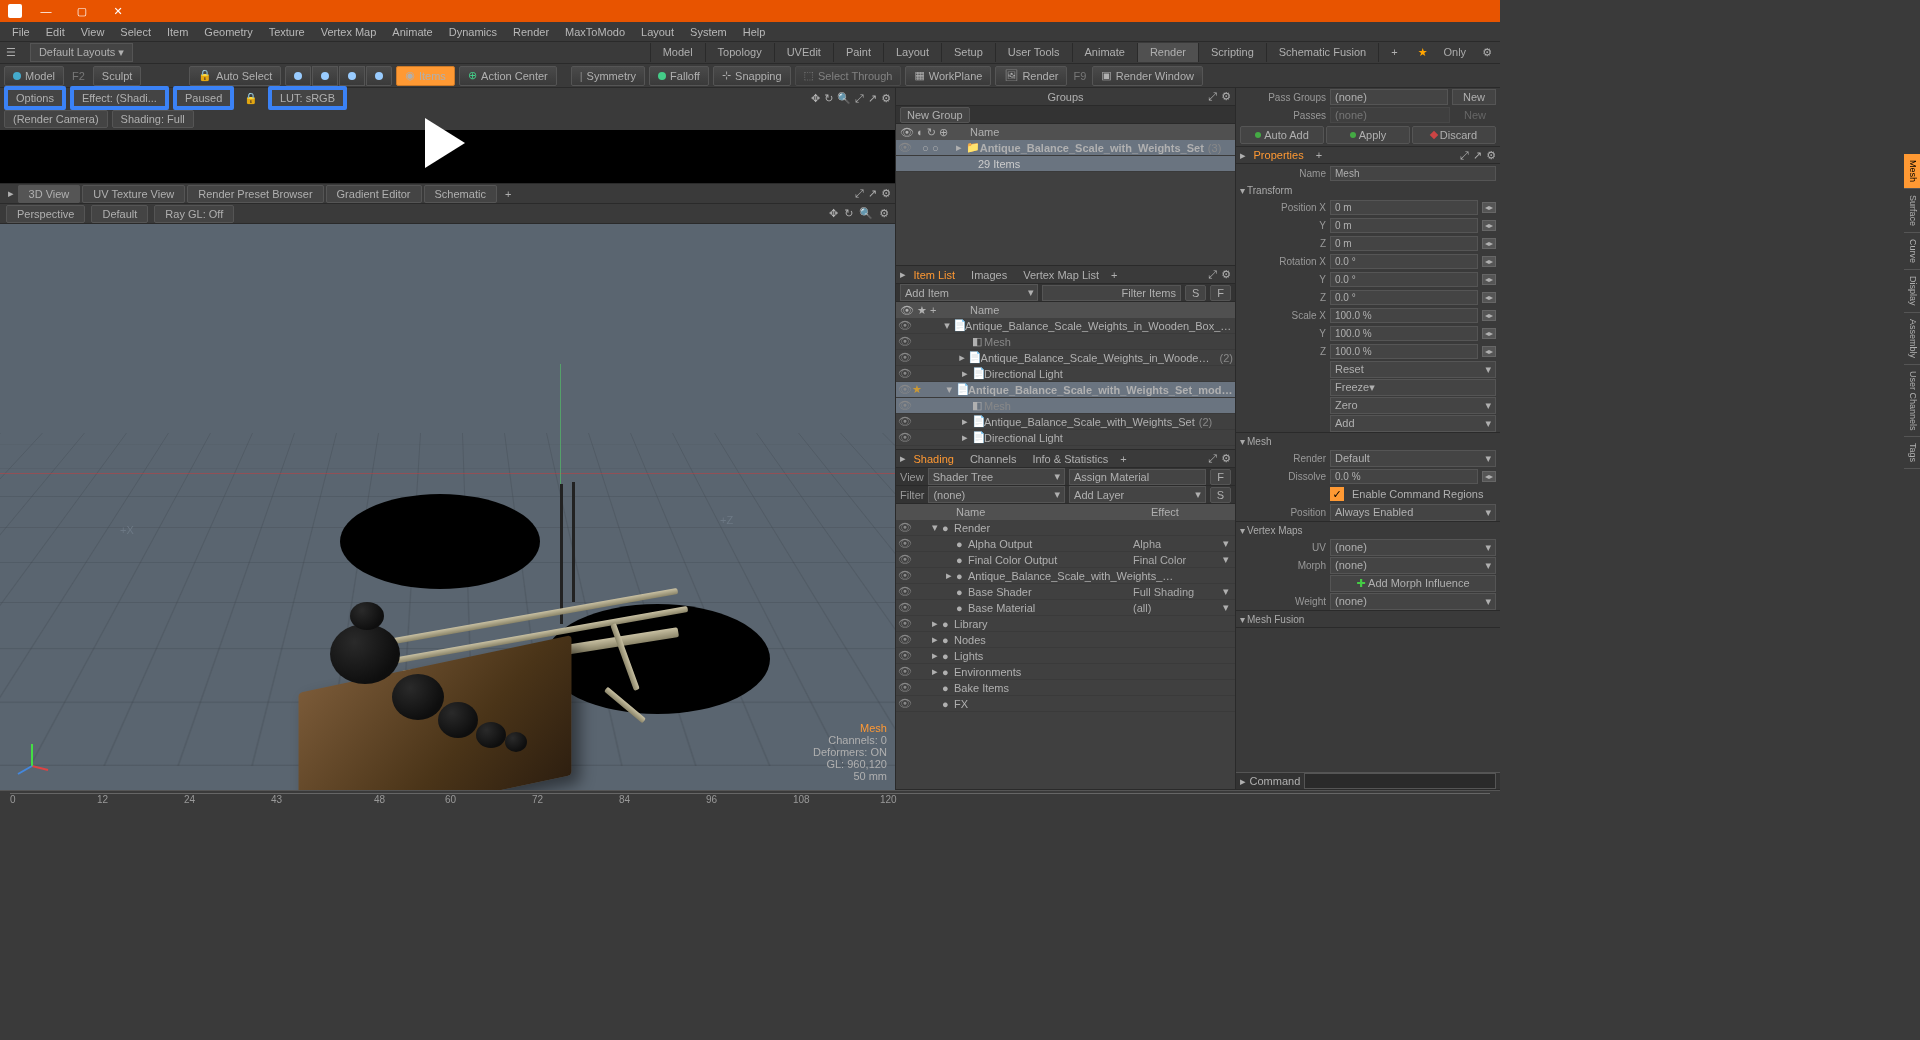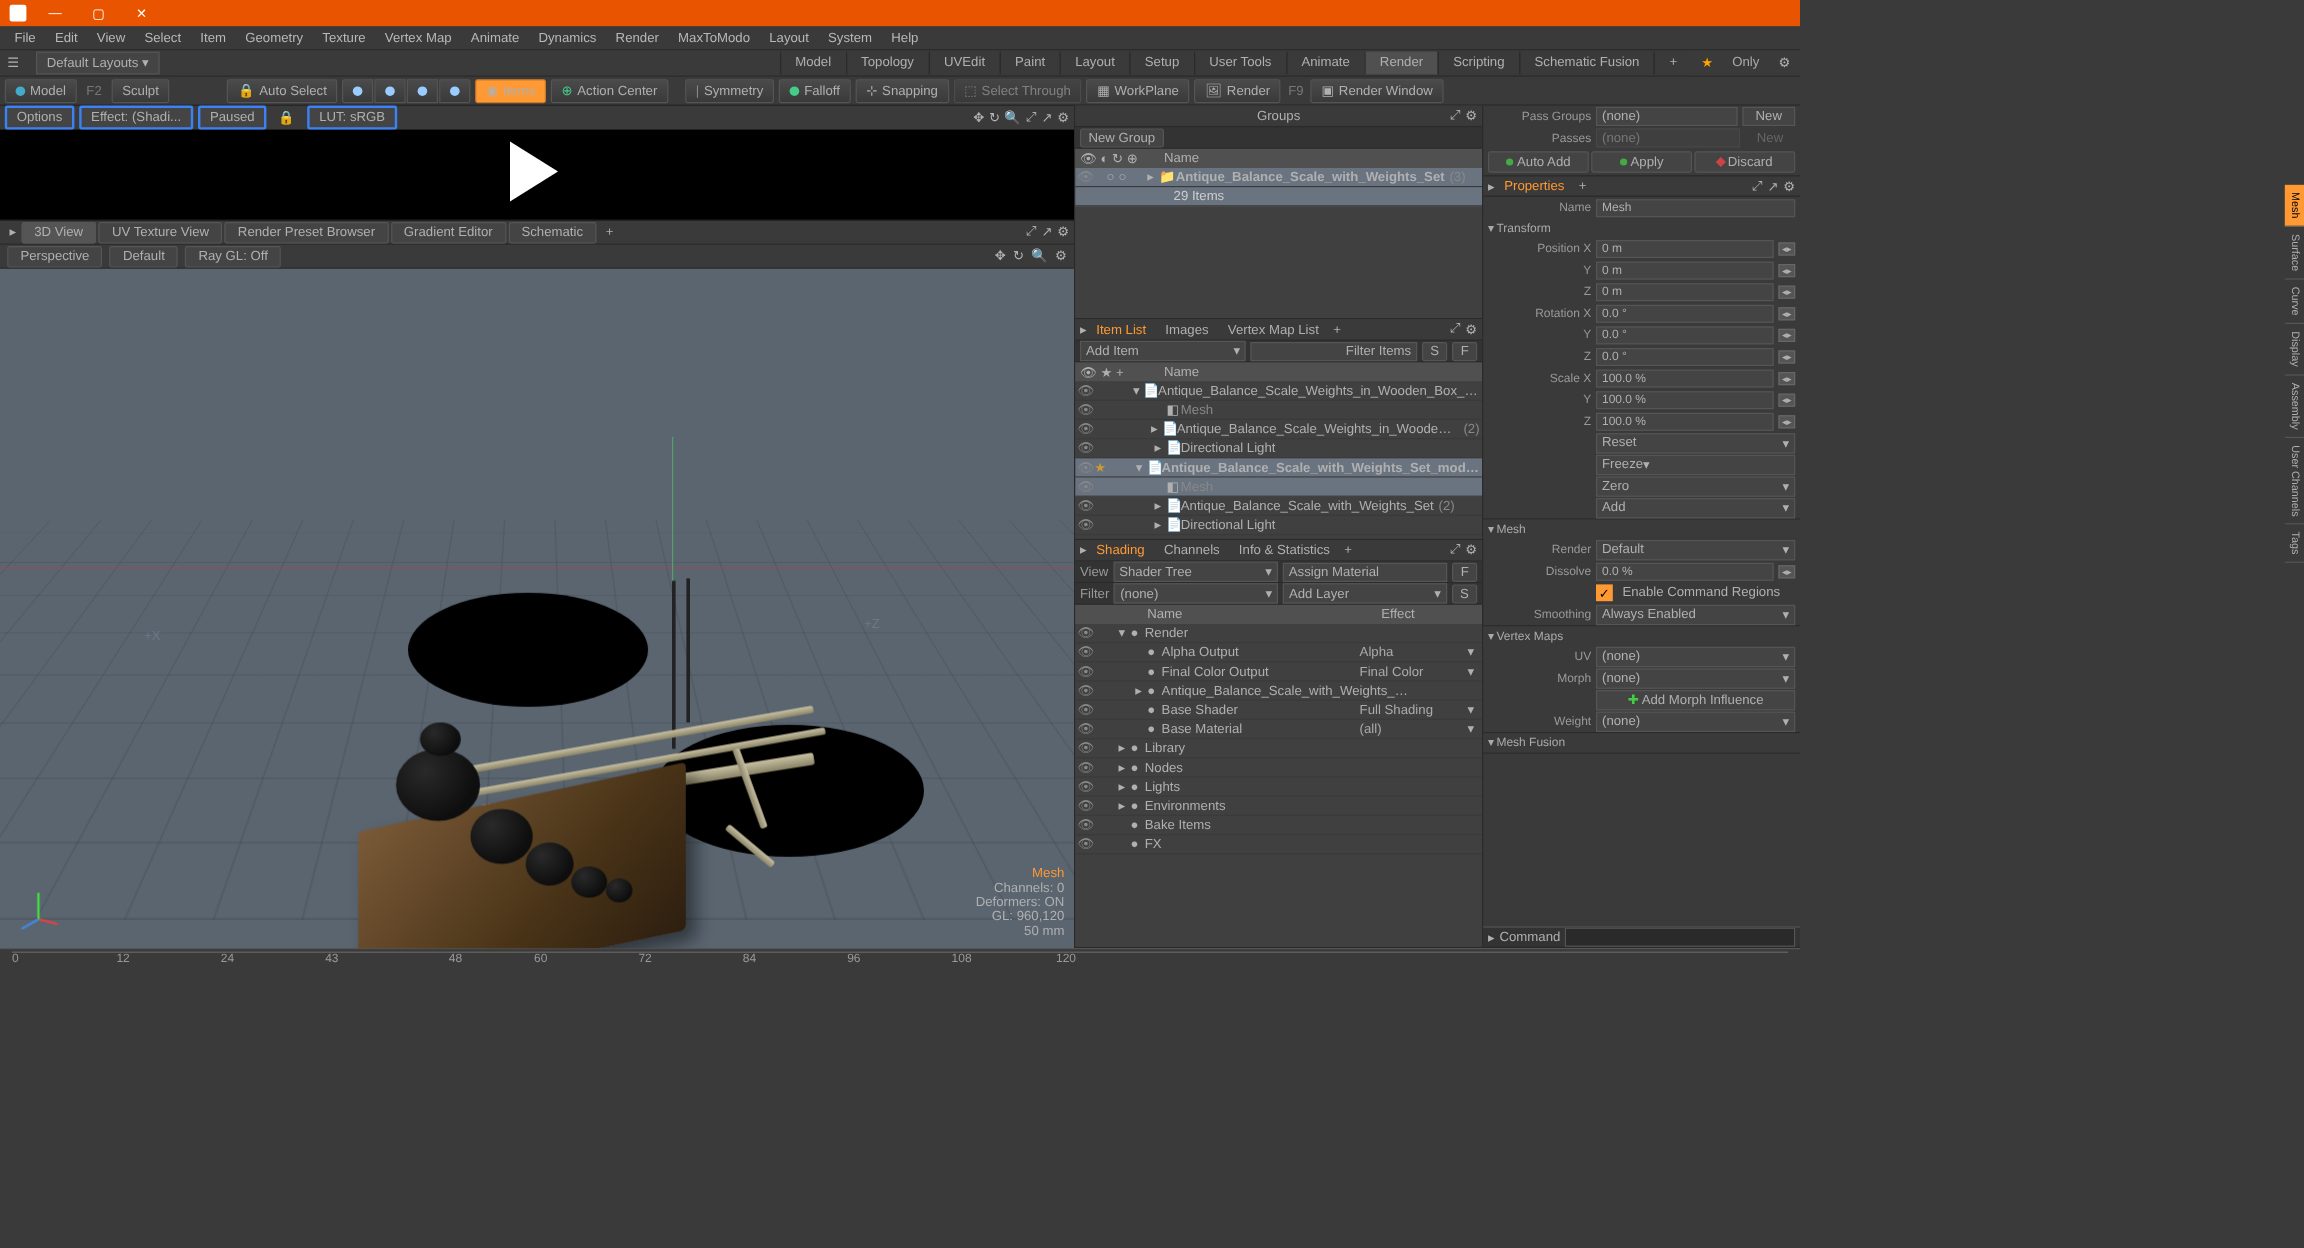--- a/index.html
+++ b/index.html
@@ -22,21 +22,21 @@
 .tbtn.orange{background:#ff9933;color:#000;border-color:#cc7a29}
 .tbtn .dot{width:8px;height:8px;border-radius:50%}
 .tgroup{display:flex;gap:1px}
 .tgroup .tbtn{border-radius:0}
 .tgroup .tbtn:first-child{border-radius:2px 0 0 2px}
 .tgroup .tbtn:last-child{border-radius:0 2px 2px 0}
 .main{display:flex;height:702px}
 .leftcol{width:896px;display:flex;flex-direction:column;border-right:1px solid #2a2a2a}
 .preview{height:96px;background:#000;position:relative;border-bottom:1px solid #2a2a2a}
 .preview-top{height:20px;background:#3a3a3a;display:flex;align-items:center;gap:4px;padding:0 4px}
-.preview-top .pbtn{padding:2px 8px;background:#444;border:2px solid #3b82f6;border-radius:2px}
+.preview-top .pbtn{padding:2px 8px;background:#444;border:4px solid #3b82f6;border-radius:2px}
 .preview-top .ricons{margin-left:auto;display:flex;gap:4px}
 .preview-top .ricons span{cursor:pointer}
 .preview-row2{display:flex;gap:4px;padding:2px 4px;background:#3a3a3a}
 .preview-row2 .pbtn{padding:2px 8px;background:#444;border:1px solid #555;border-radius:2px}
 .play{position:absolute;left:425px;top:30px;width:0;height:0;border-left:40px solid #fff;border-top:25px solid transparent;border-bottom:25px solid transparent}
 .vtabs{height:20px;background:#3a3a3a;display:flex;align-items:center;padding:0 4px;border-bottom:1px solid #2a2a2a}
 .vtabs .vtab{padding:2px 10px;background:#444;border:1px solid #555;margin-right:2px;border-radius:2px;cursor:pointer}
 .vtabs .vtab.active{background:#555}
 .vtabs .ricons{margin-left:auto;display:flex;gap:4px}
 .vopts{height:20px;background:#3a3a3a;display:flex;align-items:center;gap:6px;padding:0 6px;border-bottom:1px solid #2a2a2a}
@@ -226,20 +226,24 @@
         <span class="pbtn">LUT: sRGB</span>
         <div class="ricons">
           <span>✥</span>
           <span>↻</span>
           <span>🔍</span>
           <span>⤢</span>
           <span>↗</span>
           <span>⚙</span>
         </div>
       </div>
+      <div class="preview-row2">
+        <span class="pbtn">(Render Camera)</span>
+        <span class="pbtn">Shading: Full</span>
+      </div>
       <div class="play"></div>
     </div>
 
     <div class="vtabs">
       <span style="padding:0 4px">▸</span>
       <span id="vtabs-holder"><span class="vtab active">3D View</span><span class="vtab">UV Texture View</span><span class="vtab">Render Preset Browser</span><span class="vtab">Gradient Editor</span><span class="vtab">Schematic</span></span>
       <span style="padding:0 6px">+</span>
       <div class="ricons">
         <span>⤢</span>
         <span>↗</span>
@@ -712,21 +716,21 @@
           <span class="lbl">Dissolve</span>
           <div class="val">0.0 %</div>
           <span class="spin">◂▸</span>
         </div>
       <div class="rrow">
           <span class="lbl"></span>
           <span style="width:14px;height:14px;background:#ff9933;display:flex;align-items:center;justify-content:center;color:#000">✓</span>
           <span style="padding-left:4px">Enable Command Regions</span>
         </div>
       <div class="rrow">
-          <span class="lbl">Smoothing</span>
+          <span class="lbl">Position</span>
           <div class="val" style="display:flex;justify-content:space-between">
             <span>Always Enabled</span>
             <span>▾</span>
           </div>
         </div>
     </div>
 
     <div class="section">
       <div class="sechdr">Vertex Maps</div>
       <div class="rrow">

